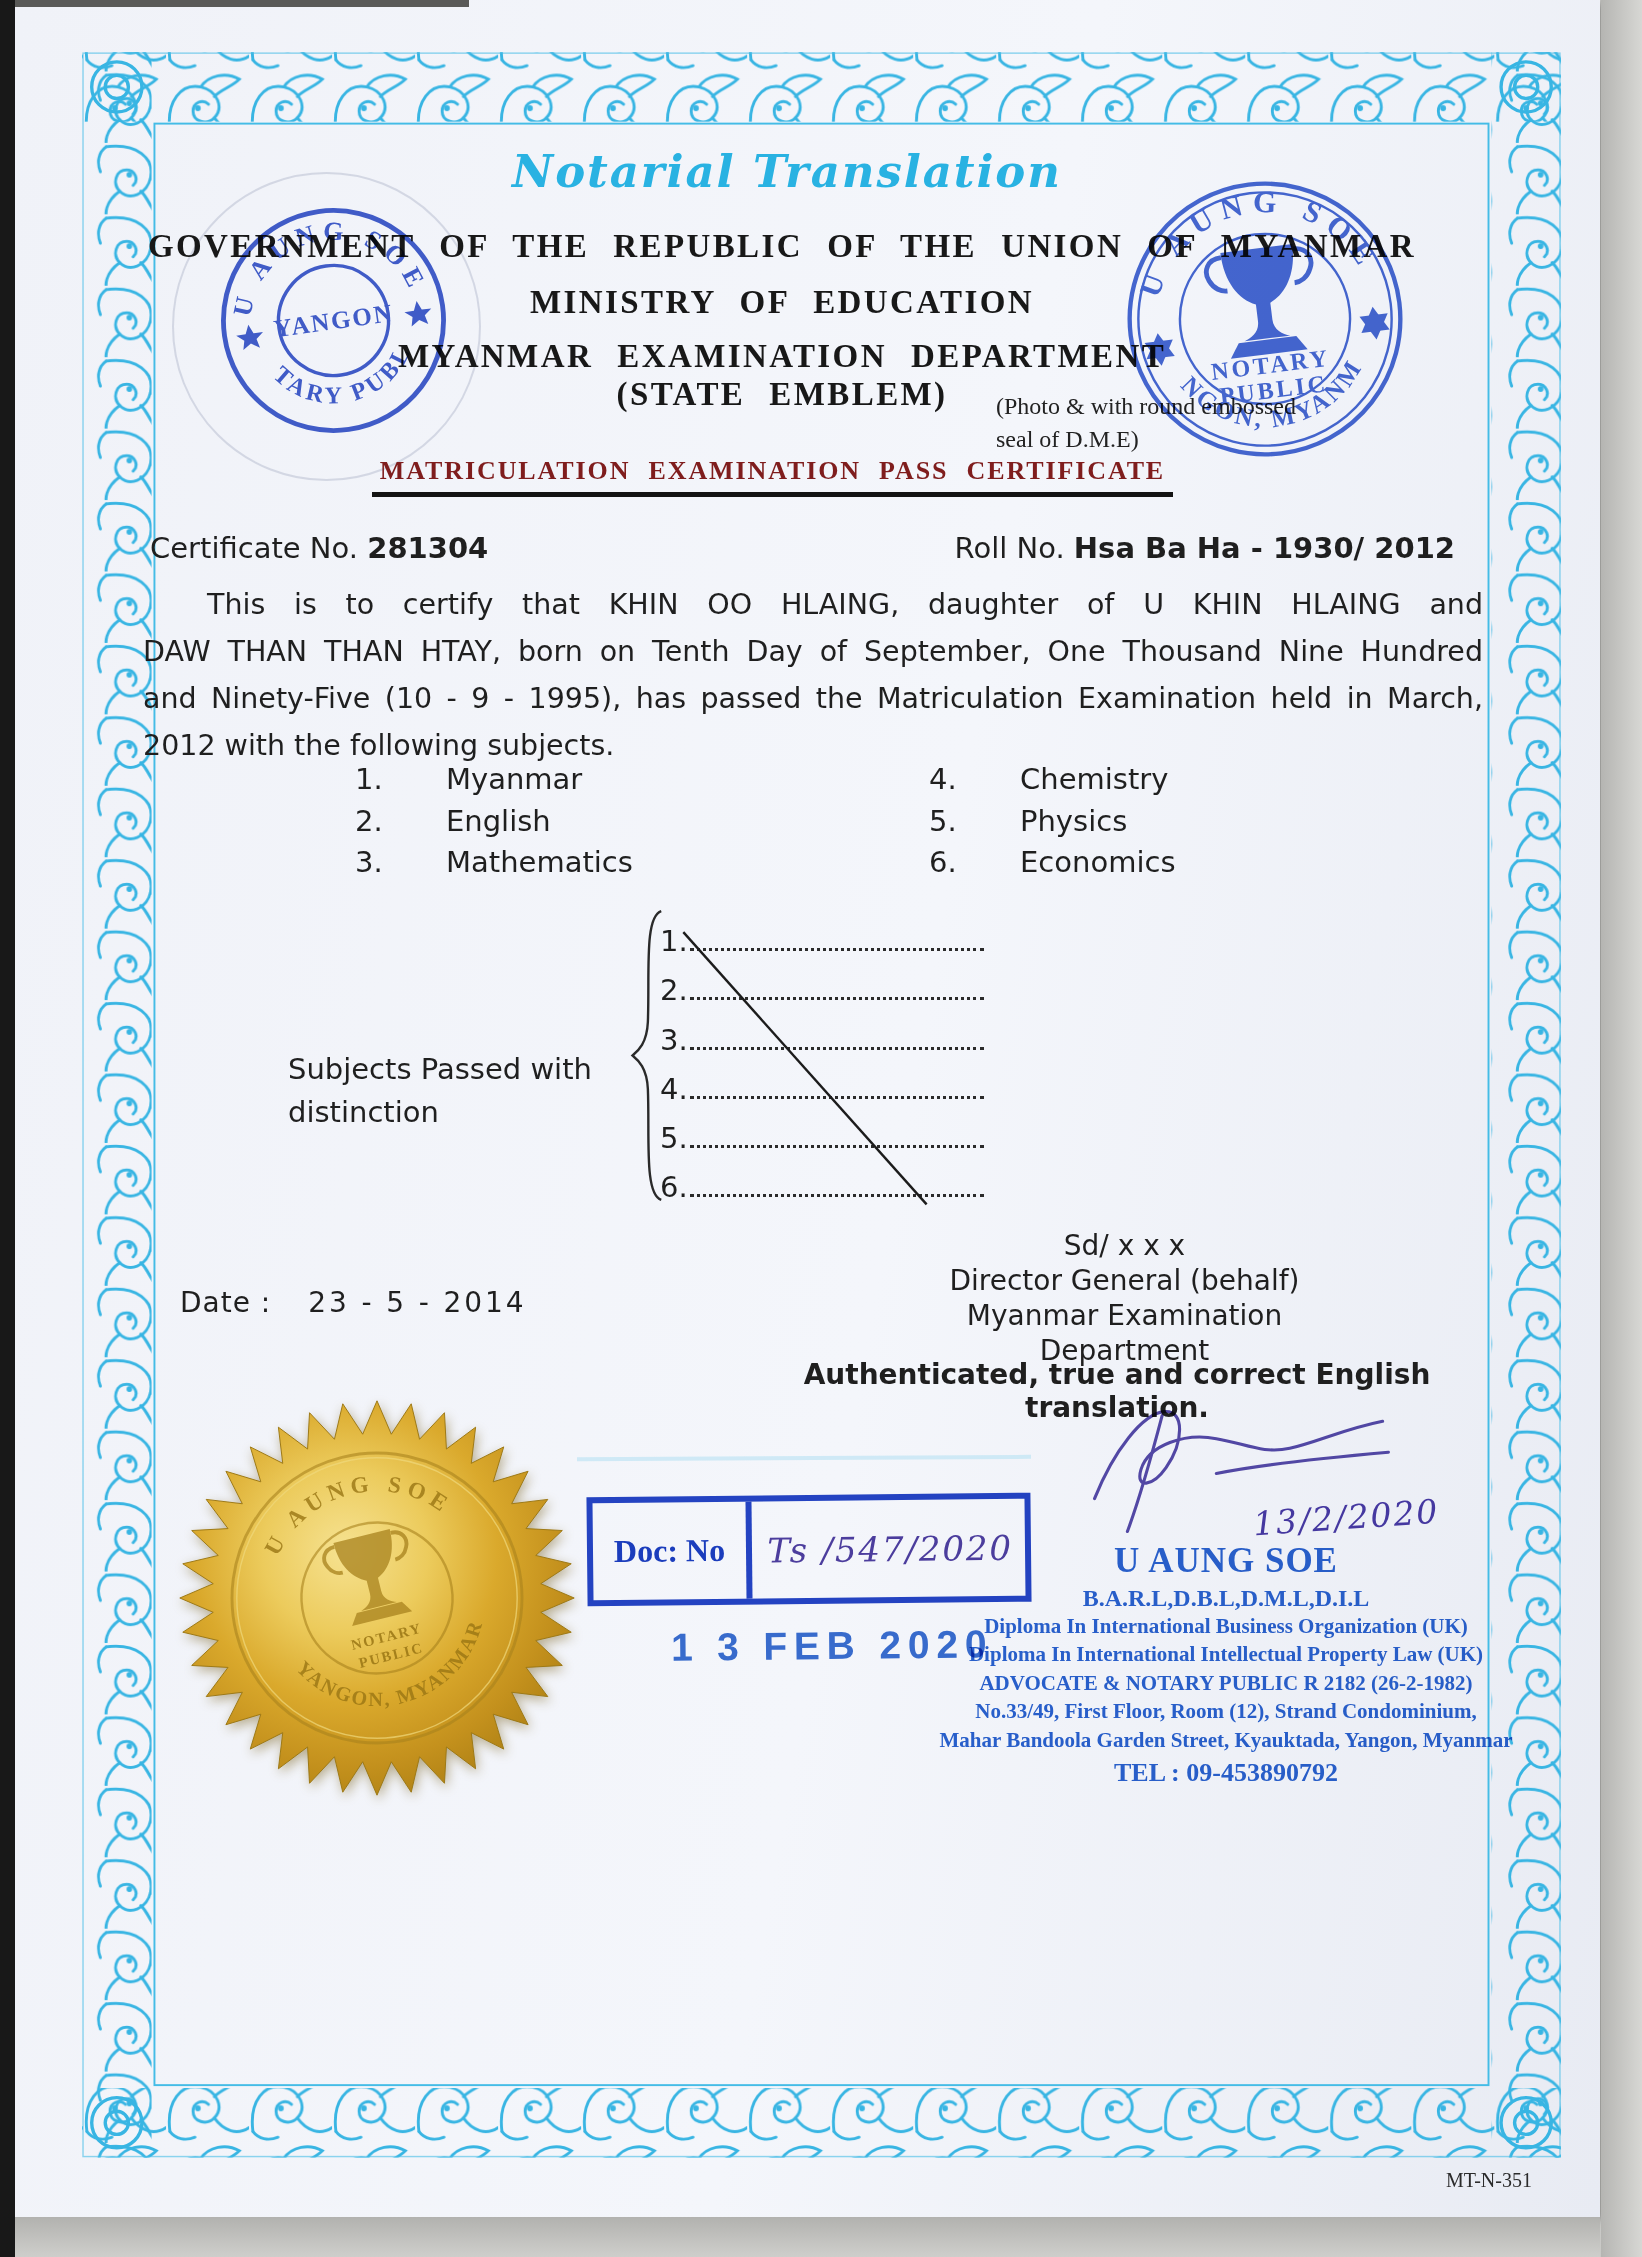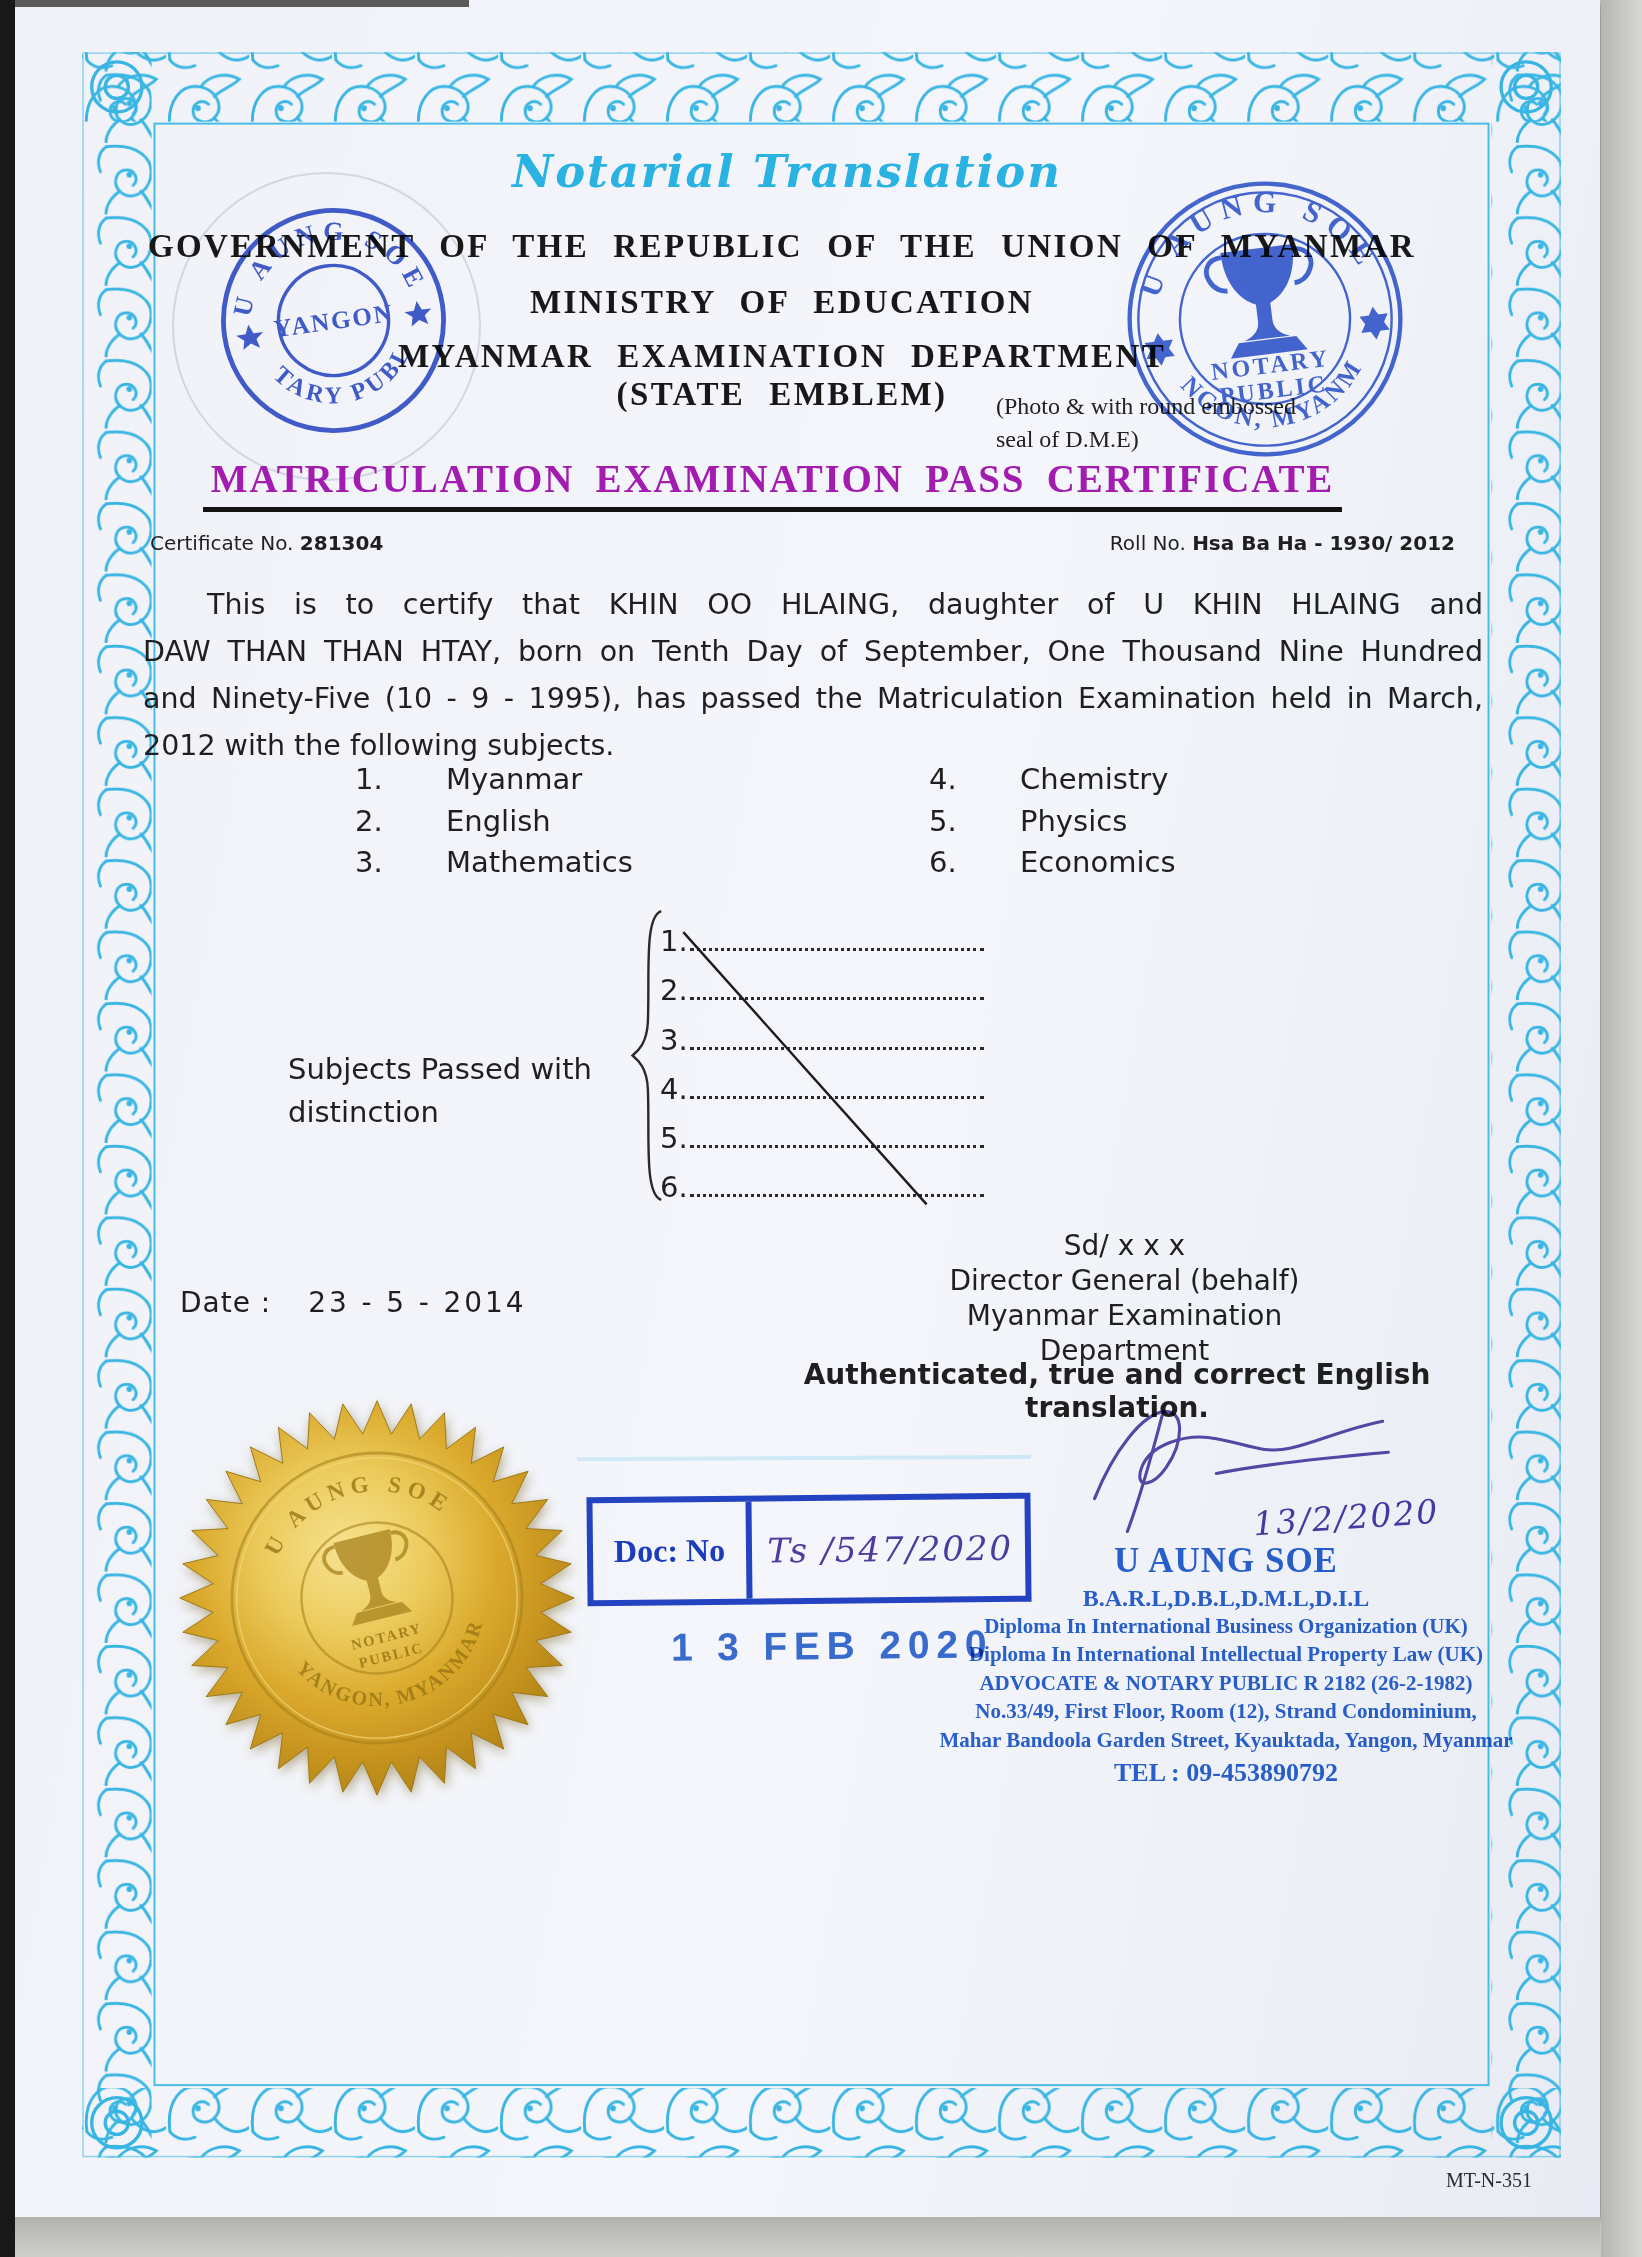--- a/index.html
+++ b/index.html
@@ -17,24 +17,24 @@
   
   .script-title{left:145px;top:145px;width:1284px;text-align:center;
     font-family:"DejaVu Serif",serif;font-style:italic;font-weight:bold;
     font-size:45px;color:#29b2e2;letter-spacing:1.9px;}
   .gov{left:145px;width:1274px;text-align:center;font-family:"Liberation Serif",serif;
     font-weight:bold;color:#181818;font-size:33px;letter-spacing:2.4px;word-spacing:13.5px;white-space:nowrap;}
   .photo-note{left:996px;top:390px;font-family:"Liberation Serif",serif;font-size:24px;
     color:#222;line-height:33px;white-space:nowrap;}
   .cert-title-wrap{left:145px;top:456px;width:1255px;text-align:center;}
   .cert-title{display:inline-block;font-family:"Liberation Serif",serif;font-weight:bold;
-    font-size:39px;letter-spacing:1.9px;word-spacing:9.7px;color:#a21caf;
+    font-size:26px;letter-spacing:1.9px;word-spacing:9.7px;color:#7f1d1d;
     border-bottom:5.8px solid #131313;padding:0 7.7px 5.8px 7.7px;white-space:nowrap;}
   .refline{left:150px;top:531px;width:1305px;display:flex;justify-content:space-between;
-    font-size:20px;gap:36px;}
+    font-size:29px;gap:36px;}
   .refline b{font-weight:bold;}
   .para{left:143px;top:581px;width:1340px;font-size:28.5px;}
   .para .ln{width:1340px;line-height:47px;text-align:justify;text-align-last:justify;white-space:nowrap;}
   .para .ln.first{padding-left:64px;width:1276px;}
   .para .ln.last{text-align:left;text-align-last:left;white-space:normal;}
   .para b{font-weight:normal;}
   .subcol{display:grid;grid-template-columns:91px auto;row-gap:9.7px;font-size:29px;line-height:32px;}
   .distinct-label{left:288px;top:1020px;font-size:29px;line-height:43px;margin-top:28px;}
   .drow{display:flex;align-items:baseline;}
   .dnum{font-size:29px;}

